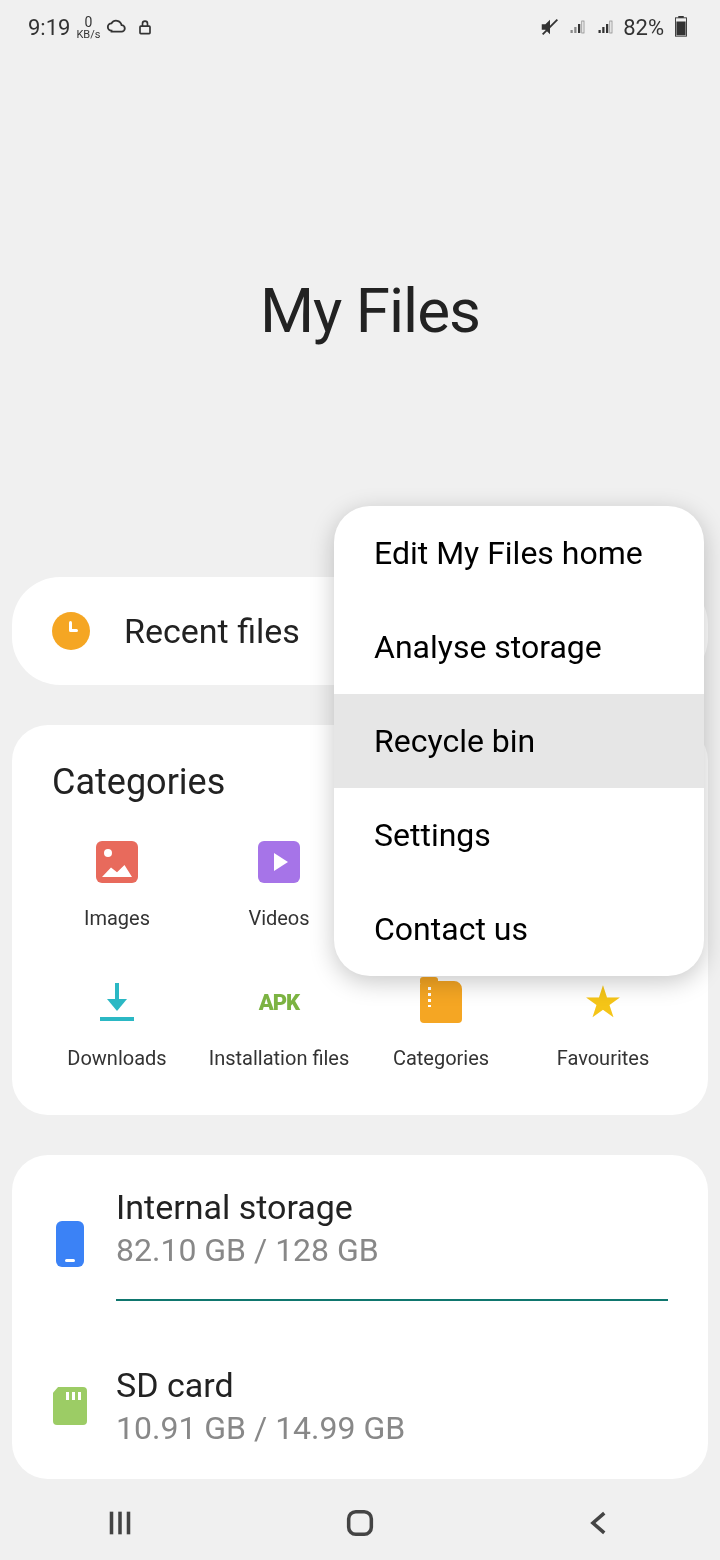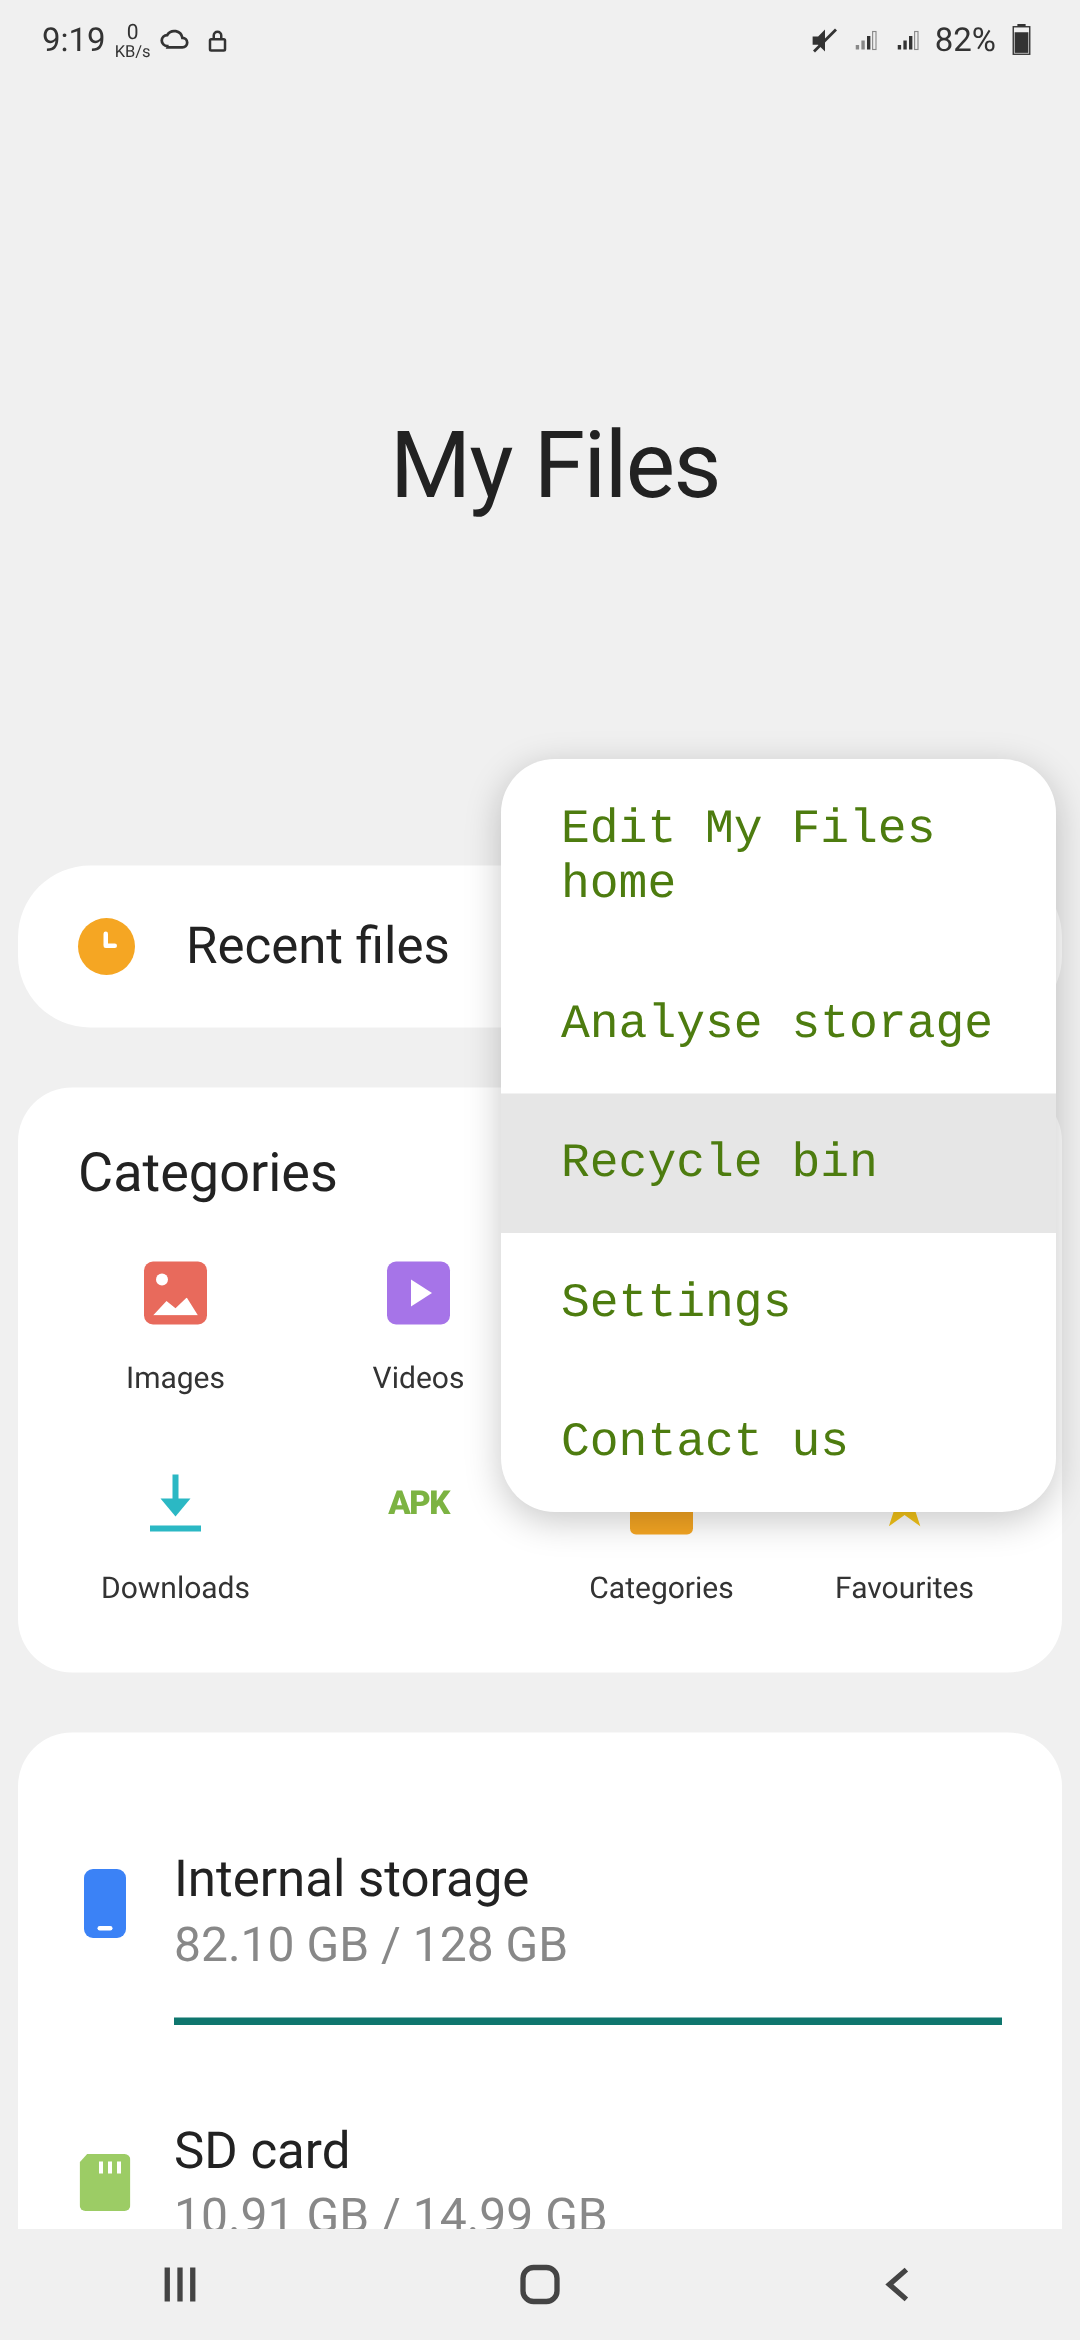--- a/index.html
+++ b/index.html
@@ -45,36 +45,36 @@
   .apk-icon { font-size: 22px; font-weight: 900; color: #7cb342; letter-spacing: -1px; }
   
   .zip-icon { background: #f5a623; border-radius: 4px 8px 4px 4px; position: relative; }
   .zip-icon::before { content: ''; position: absolute; top: -4px; left: 0; width: 18px; height: 6px; background: #f5a623; border-radius: 3px 3px 0 0; }
   .zip-icon::after { content: ''; position: absolute; top: 6px; left: 8px; width: 3px; height: 20px; background: repeating-linear-gradient(#fff 0 3px, transparent 3px 6px); }
   
   .star-icon { color: #f5c518; font-size: 44px; line-height: 1; }
   
   .storage-card { background: #fff; border-radius: 36px; margin-top: 40px; }
   .storage-item { display: flex; align-items: center; gap: 28px; padding: 32px 40px; }
-  .storage-item:not(:last-child) .storage-texts { border-bottom: 5px solid #0f766e; margin-top: 46px; }
+  .storage-item:not(:last-child) .storage-texts { border-bottom: 2px solid #0f766e; }
   .storage-item .storage-texts { flex: 1; padding-bottom: 30px; }
   .storage-item:last-child .storage-texts { padding-bottom: 0; }
   .storage-icon-wrap { width: 36px; height: 46px; display: flex; align-items: center; justify-content: center; }
   .phone-icon { width: 28px; height: 46px; background: #3b82f6; border-radius: 6px; position: relative; }
   .phone-icon::after { content: ''; position: absolute; bottom: 5px; left: 50%; transform: translateX(-50%); width: 10px; height: 3px; background: #fff; border-radius: 2px; }
   .sd-icon { width: 34px; height: 38px; background: #9ccc65; border-radius: 4px; position: relative; clip-path: polygon(0 15%, 15% 0, 100% 0, 100% 100%, 0 100%); }
   .sd-icon::after { content: ''; position: absolute; top: 5px; right: 5px; width: 16px; height: 8px; background: repeating-linear-gradient(90deg, #fff 0 3px, transparent 3px 6px); }
   .storage-title { font-size: 34px; color: #222; margin-bottom: 4px; }
   .storage-sub { font-size: 32px; color: #888; }
   
   .navbar { position: absolute; bottom: 0; left: 0; right: 0; height: 74px; display: flex; justify-content: space-around; align-items: center; background: #f0f0f0; }
   .nav-btn { width: 52px; height: 52px; display: flex; align-items: center; justify-content: center; color: #444; }
   
   .menu-popup { position: absolute; top: 506px; right: 16px; width: 370px; background: #fff; border-radius: 36px; box-shadow: 0 6px 24px rgba(0,0,0,.22); overflow: hidden; z-index: 50; }
-  .menu-item { padding: 28px 40px; font-size: 32px; color: #4d7c0f; font-family: Liberation Mono, monospace; }
+  .menu-item { padding: 28px 40px; font-size: 32px; color: #000000; }
   .menu-item.highlight { background: #e6e6e6; }
 </style>
 </head>
 <body>
 
 <div class="status-bar">
   <div class="status-left">
     <span class="status-time">9:19</span>
     <span class="status-kbs">
       <span class="status-kbs-top">0</span>
@@ -155,20 +155,21 @@
         <div class="cat-label">Documents</div>
       </div>
       <div class="cat-item">
         <div class="cat-icon dl-icon">
             <span class="dl-base"></span>
           </div>
         <div class="cat-label">Downloads</div>
       </div>
       <div class="cat-item">
         <div class="cat-icon apk-icon">APK</div>
+        <div class="cat-label">Installation files</div>
       </div>
       <div class="cat-item">
         <div class="cat-icon zip-icon"></div>
         <div class="cat-label">Categories</div>
       </div>
       <div class="cat-item">
         <div class="cat-icon star-icon">★</div>
         <div class="cat-label">Favourites</div>
       </div>
     </div>

